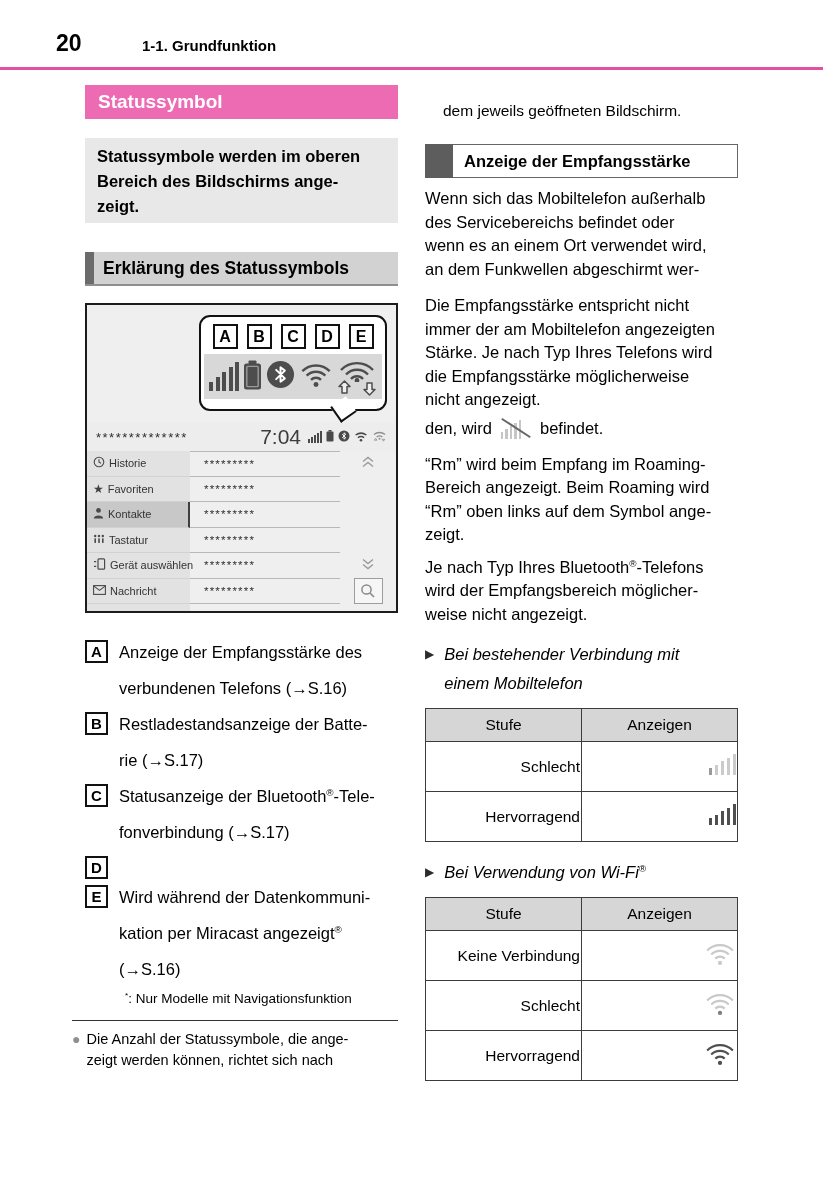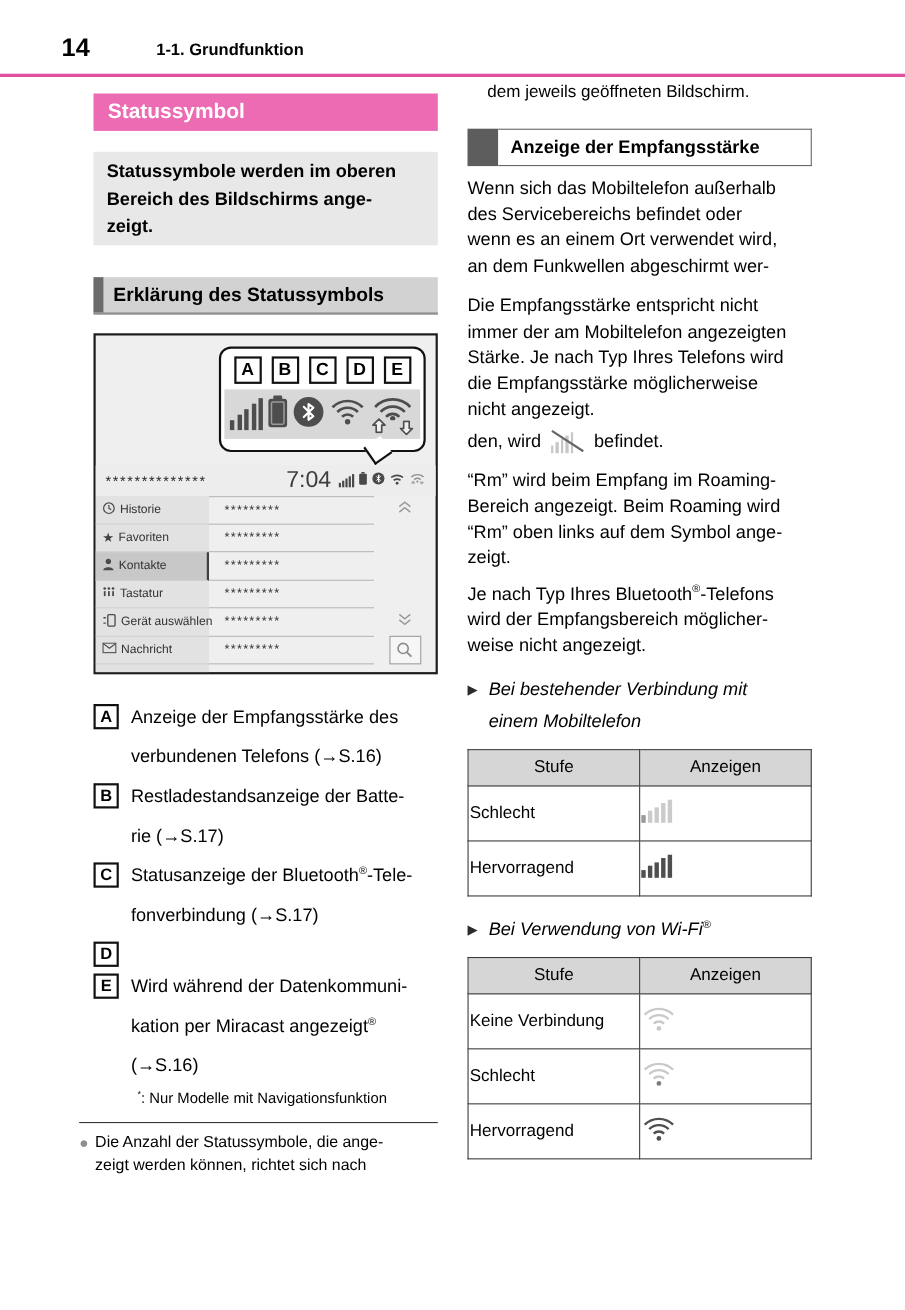--- a/index.html
+++ b/index.html
@@ -6,21 +6,21 @@
   body{width:823px;height:1191px;background:#ffffff;font-family:"Liberation Sans",sans-serif;color:#000;position:relative;overflow:hidden;}
   sup{font-size:0.6em;line-height:0;}
 
   
   .page-num{position:absolute;left:56px;top:30px;font-size:23px;font-weight:bold;}
   .crumb{position:absolute;left:142px;top:37px;font-size:15px;font-weight:bold;}
   .top-rule{position:absolute;left:0;top:67px;width:823px;height:3px;background:#e0519f;}
 
   
   .col-left{position:absolute;left:85px;top:85px;width:313px;}
-  .col-right{position:absolute;left:425px;top:74px;width:313px;}
+  .col-right{position:absolute;left:425px;top:101px;width:313px;}
 
   
   .title-box{height:34px;background:#ed6bb3;color:#fff;font-weight:bold;font-size:19px;line-height:34px;padding-left:13px;}
   .intro-box{margin-top:19px;background:#e8e8e8;padding:6px 12px 4px;font-weight:bold;font-size:16.5px;line-height:25px;white-space:pre-line;}
   .sec-header{margin-top:29px;height:32px;background:#d2d2d2;border-bottom:2px solid #8f8f8f;display:flex;align-items:center;font-weight:bold;font-size:17.5px;}
   .sec-header .tab{width:9px;align-self:stretch;background:#6b6b6b;margin-right:9px;flex:none;}
 
   
   .figure{margin-top:17px;height:306px;border:2px solid #1c1c1c;background:#efefef;position:relative;}
   .callout{position:absolute;left:112px;top:10px;width:184px;height:92px;background:#fff;border:2.5px solid #111;border-radius:11px;display:flex;flex-direction:column;align-items:center;z-index:2;}
@@ -73,30 +73,30 @@
   .nosig{position:relative;display:inline-flex;align-items:flex-end;gap:2px;width:30px;height:21px;}
   .nosig i{display:block;width:2.5px;background:#c6c6c6;}
   .nosig .slash{position:absolute;left:-2px;top:9px;width:34px;height:2px;background:#666;transform:rotate(33deg);}
   .tri-item{margin-top:14px;display:flex;font-size:16.5px;line-height:29px;}
   .tri-item.second{margin-top:16px;}
   .tri{color:#2b2b2b;font-size:12px;line-height:29px;margin-right:10px;flex:none;}
   .tri-text{white-space:pre-line;font-style:italic;}
 
   table.lvl{margin-top:10px;width:100%;border-collapse:collapse;table-layout:fixed;}
   table.lvl th{height:30px;background:#d6d6d6;font-weight:normal;font-size:15.5px;border:1.5px solid #3c3c3c;}
-  table.lvl td{height:47px;border:1.5px solid #3c3c3c;text-align:left;font-size:15.5px;vertical-align:middle;}
+  table.lvl td{height:47px;border:1.5px solid #3c3c3c;text-align:right;font-size:15.5px;vertical-align:middle;}
   .tsig{display:inline-flex;align-items:flex-end;gap:2.5px;}
   .tsig i{display:block;width:3.5px;}
   .tsig.weak i{background:#cbcbcb;} .tsig.weak i:first-child{background:#9a9a9a;}
   .tsig.strong i{background:#4f4f4f;}
 </style>
 </head>
 <body>
 
-<div class="page-num">14</div>
+<div class="page-num">20</div>
 <div class="crumb">1-1. Grundfunktion</div>
 <div class="top-rule"></div>
 
 <div class="col-left">
 
   <div class="title-box">Statussymbol</div>
 
   <div class="intro-box">Statussymbole werden im oberen
 Bereich des Bildschirms ange-
 zeigt.</div>

